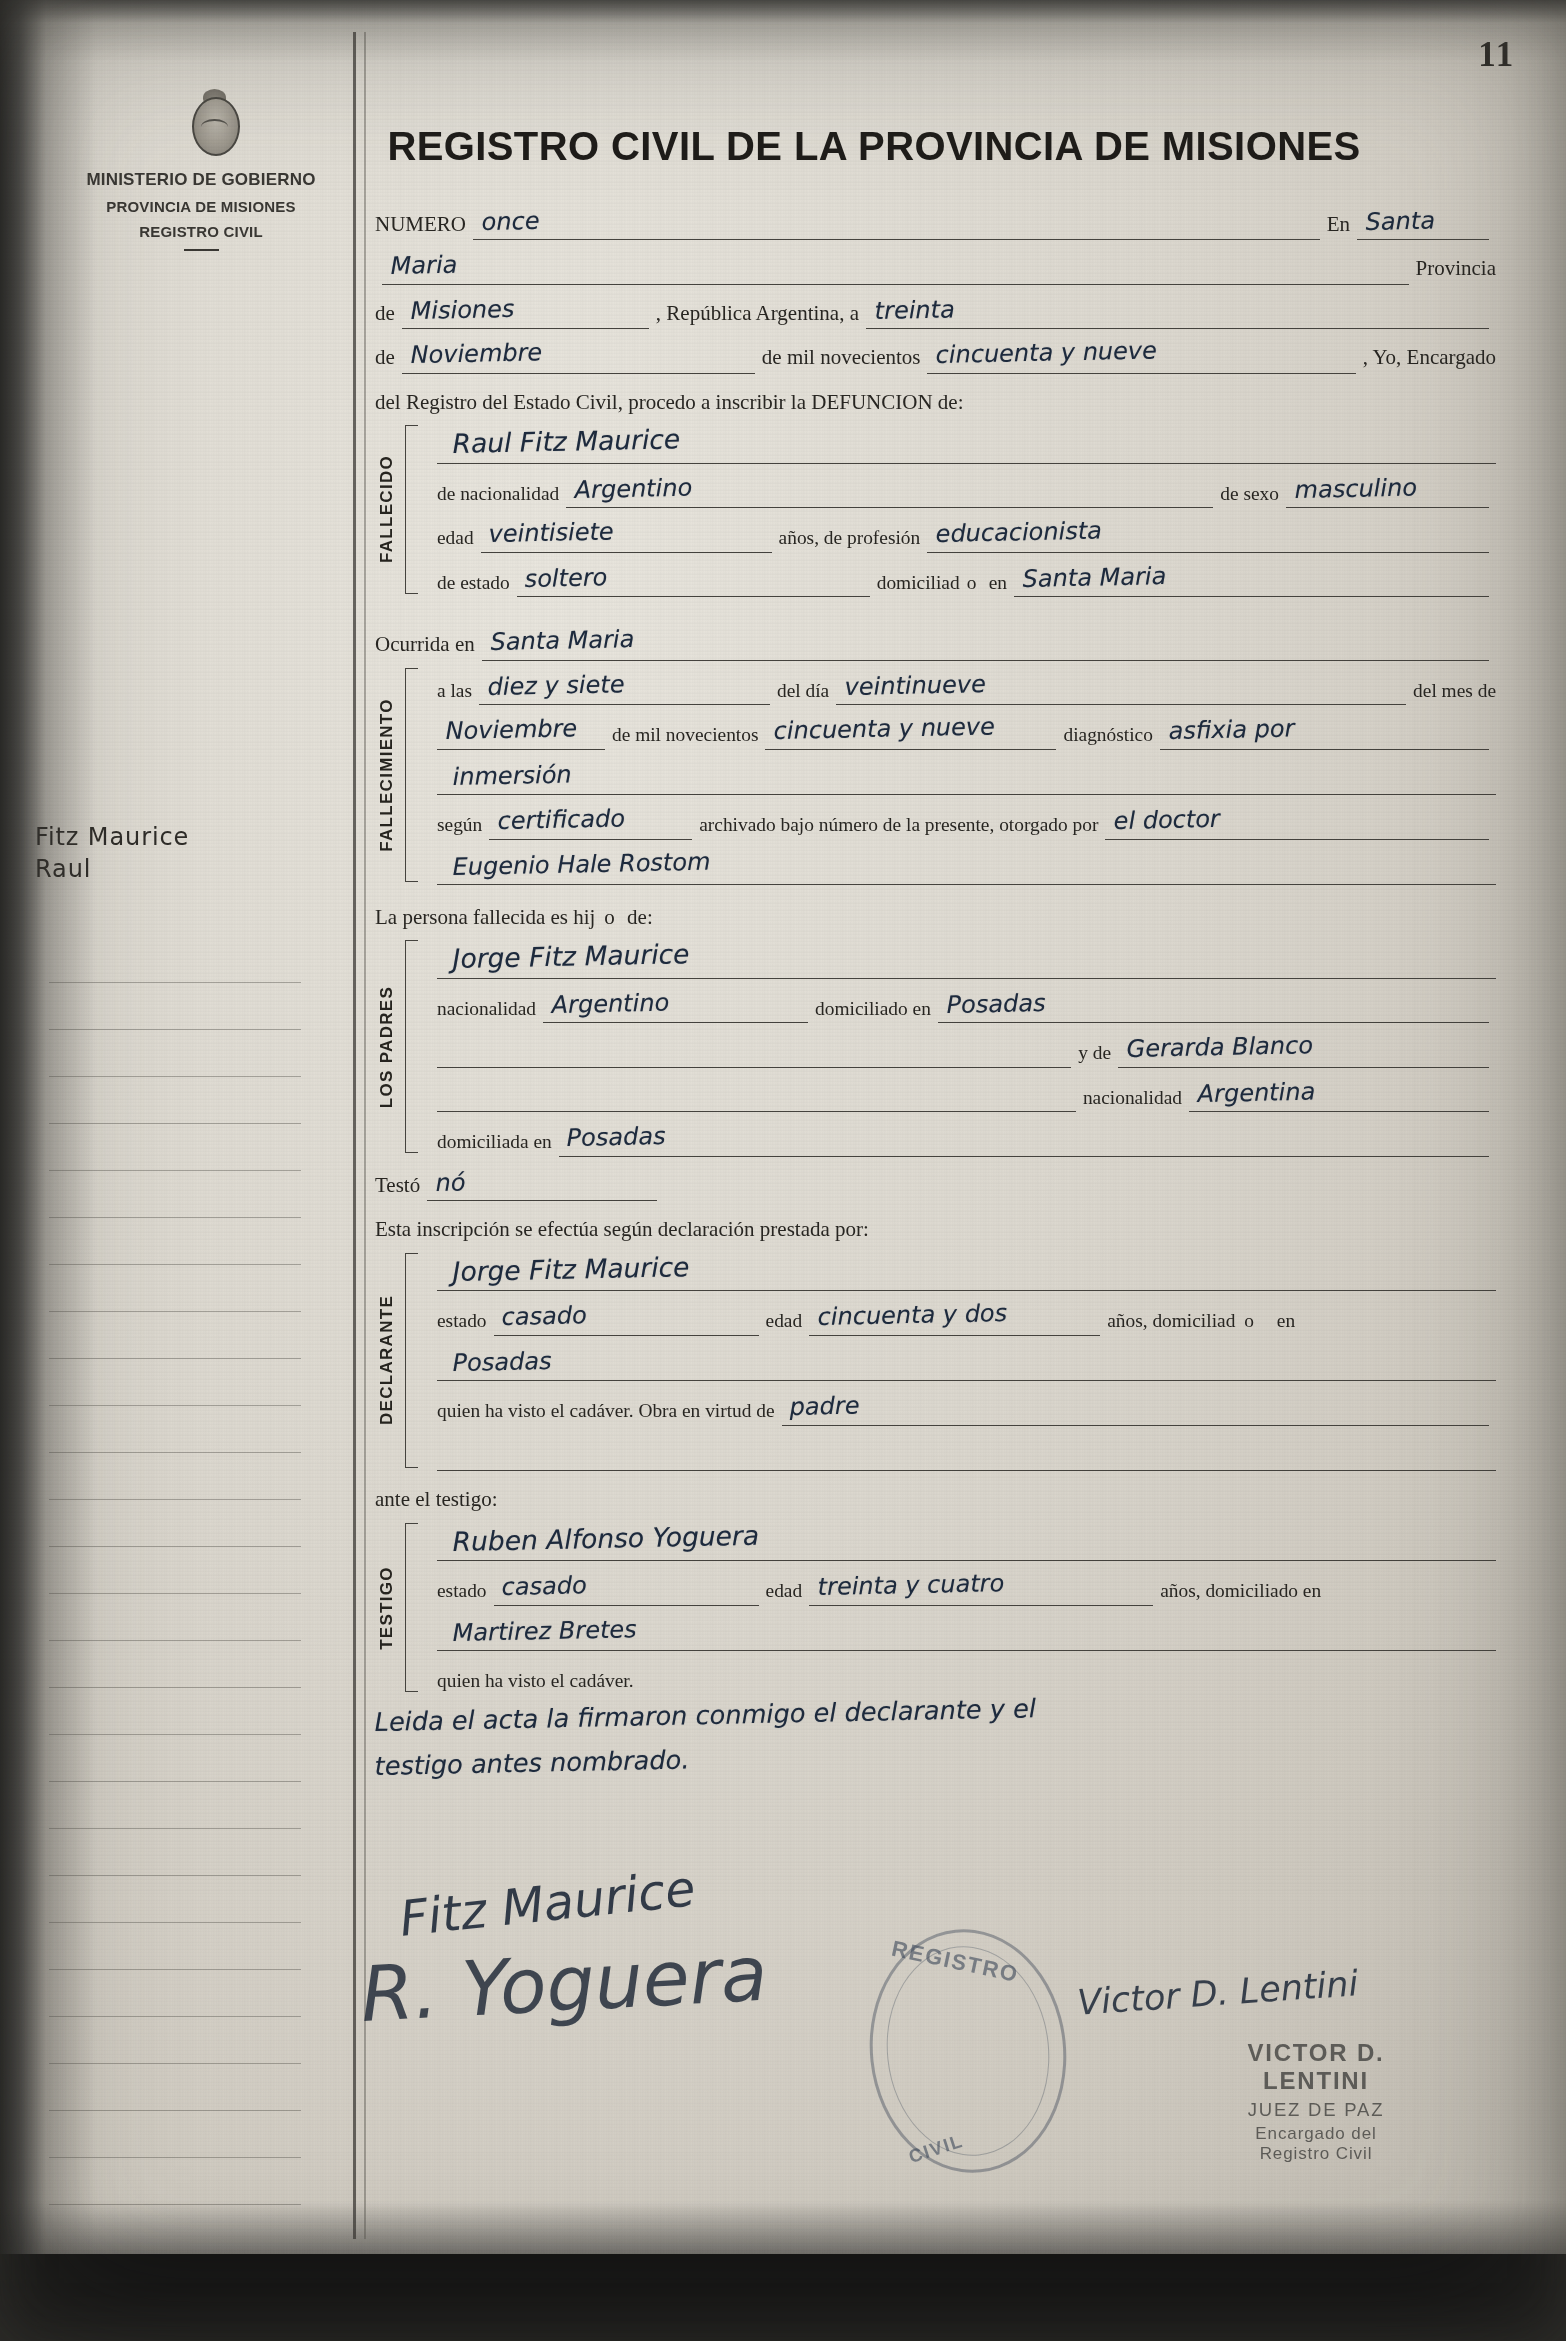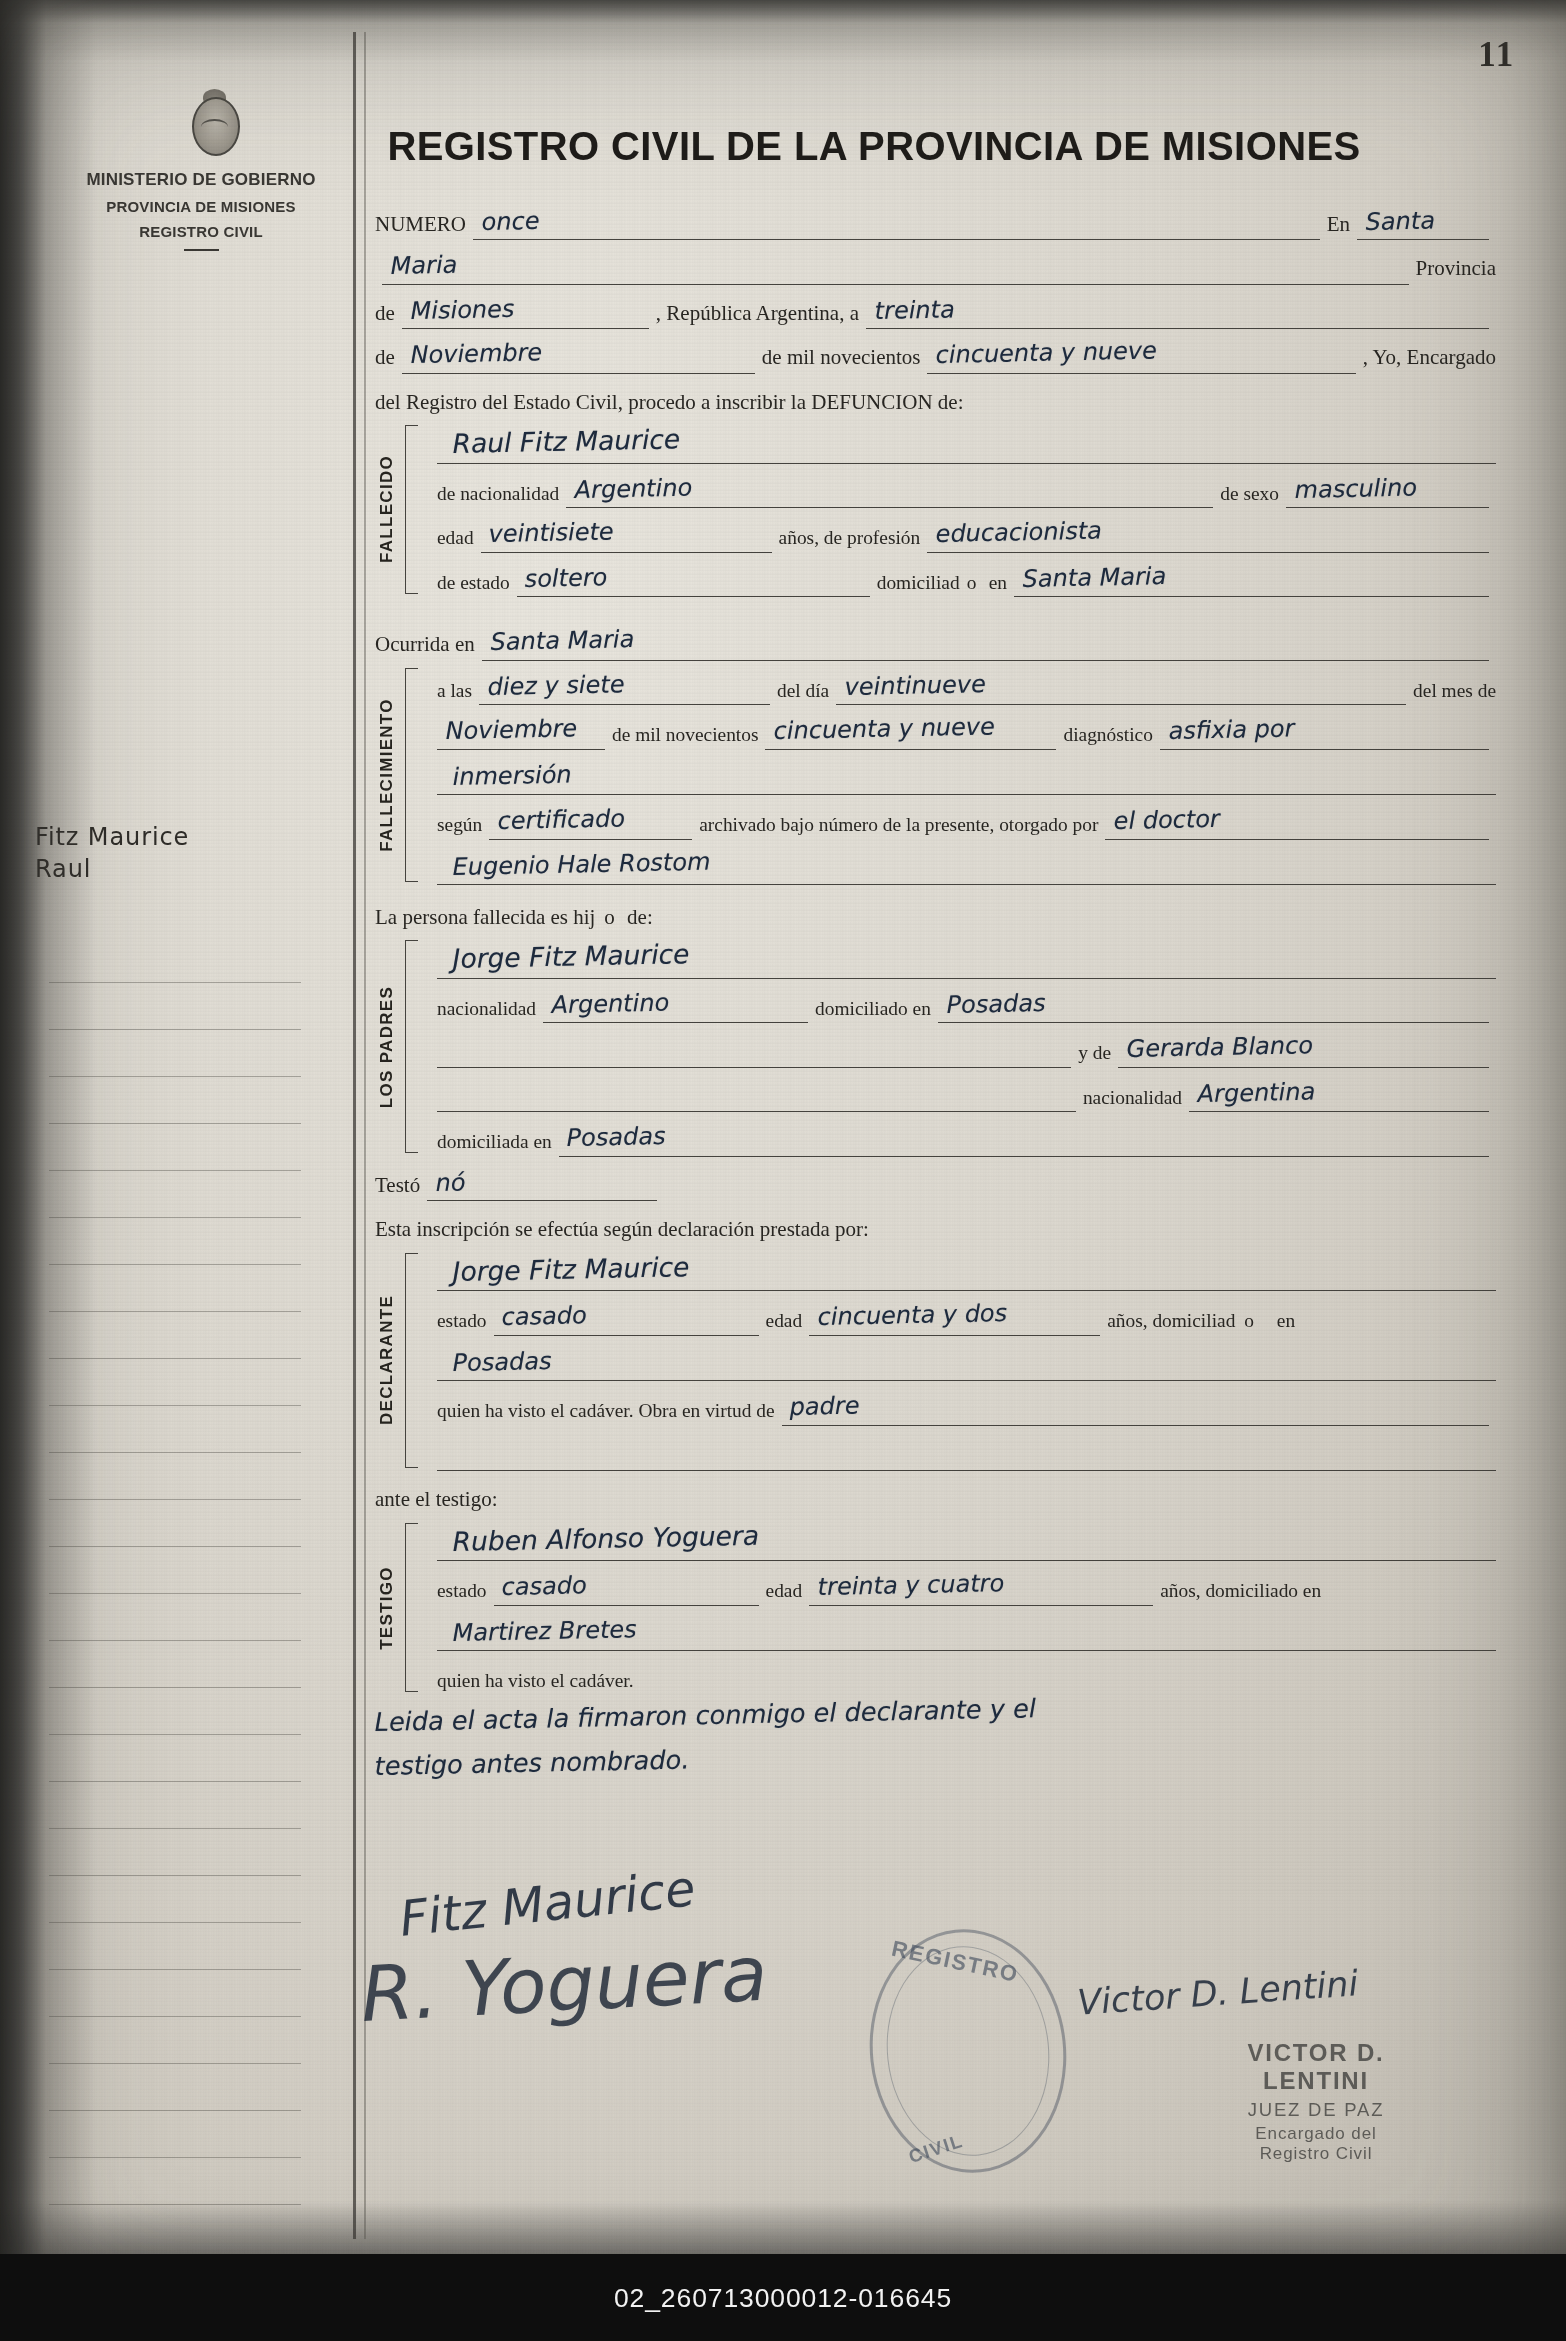--- a/index.html
+++ b/index.html
@@ -559,17 +559,14 @@
     <div class="typed">
       <div class="n">VICTOR D. LENTINI</div>
       <div class="r">JUEZ DE PAZ</div>
       <div class="r2">Encargado del Registro Civil</div>
     </div>
   </div>
 
   <div class="noise"></div>
   <div class="vignette"></div>
 
-  <div class="footer">
-    <span>02_260713000012-016645</span>
-  </div>
 </div>
 
 
 </body></html>

